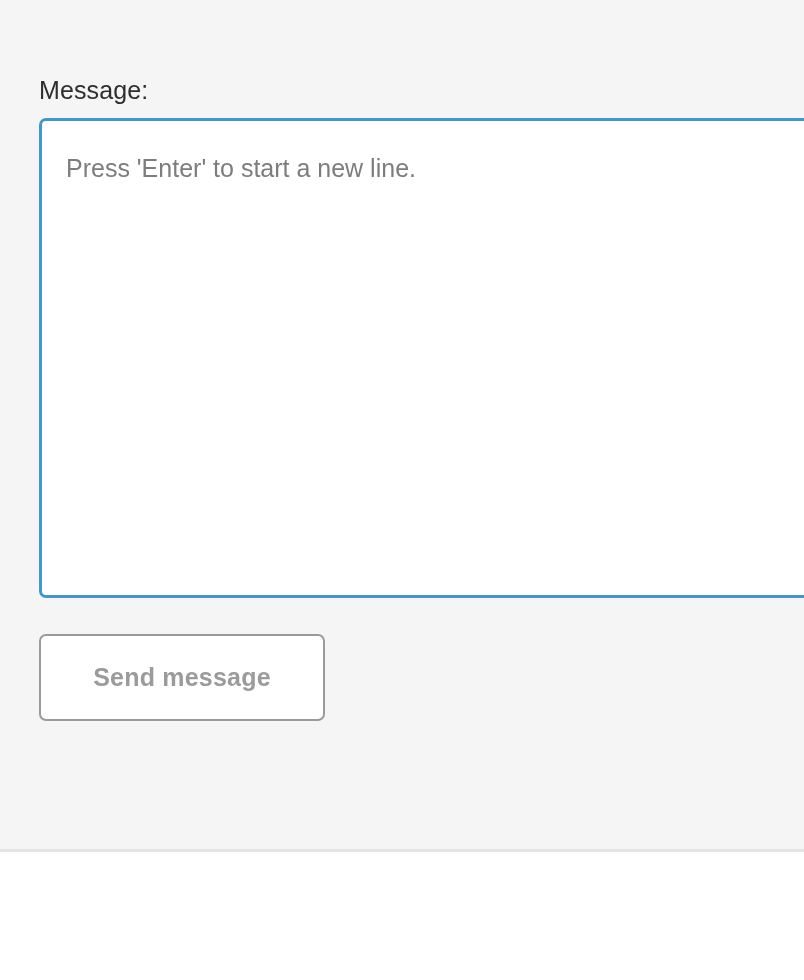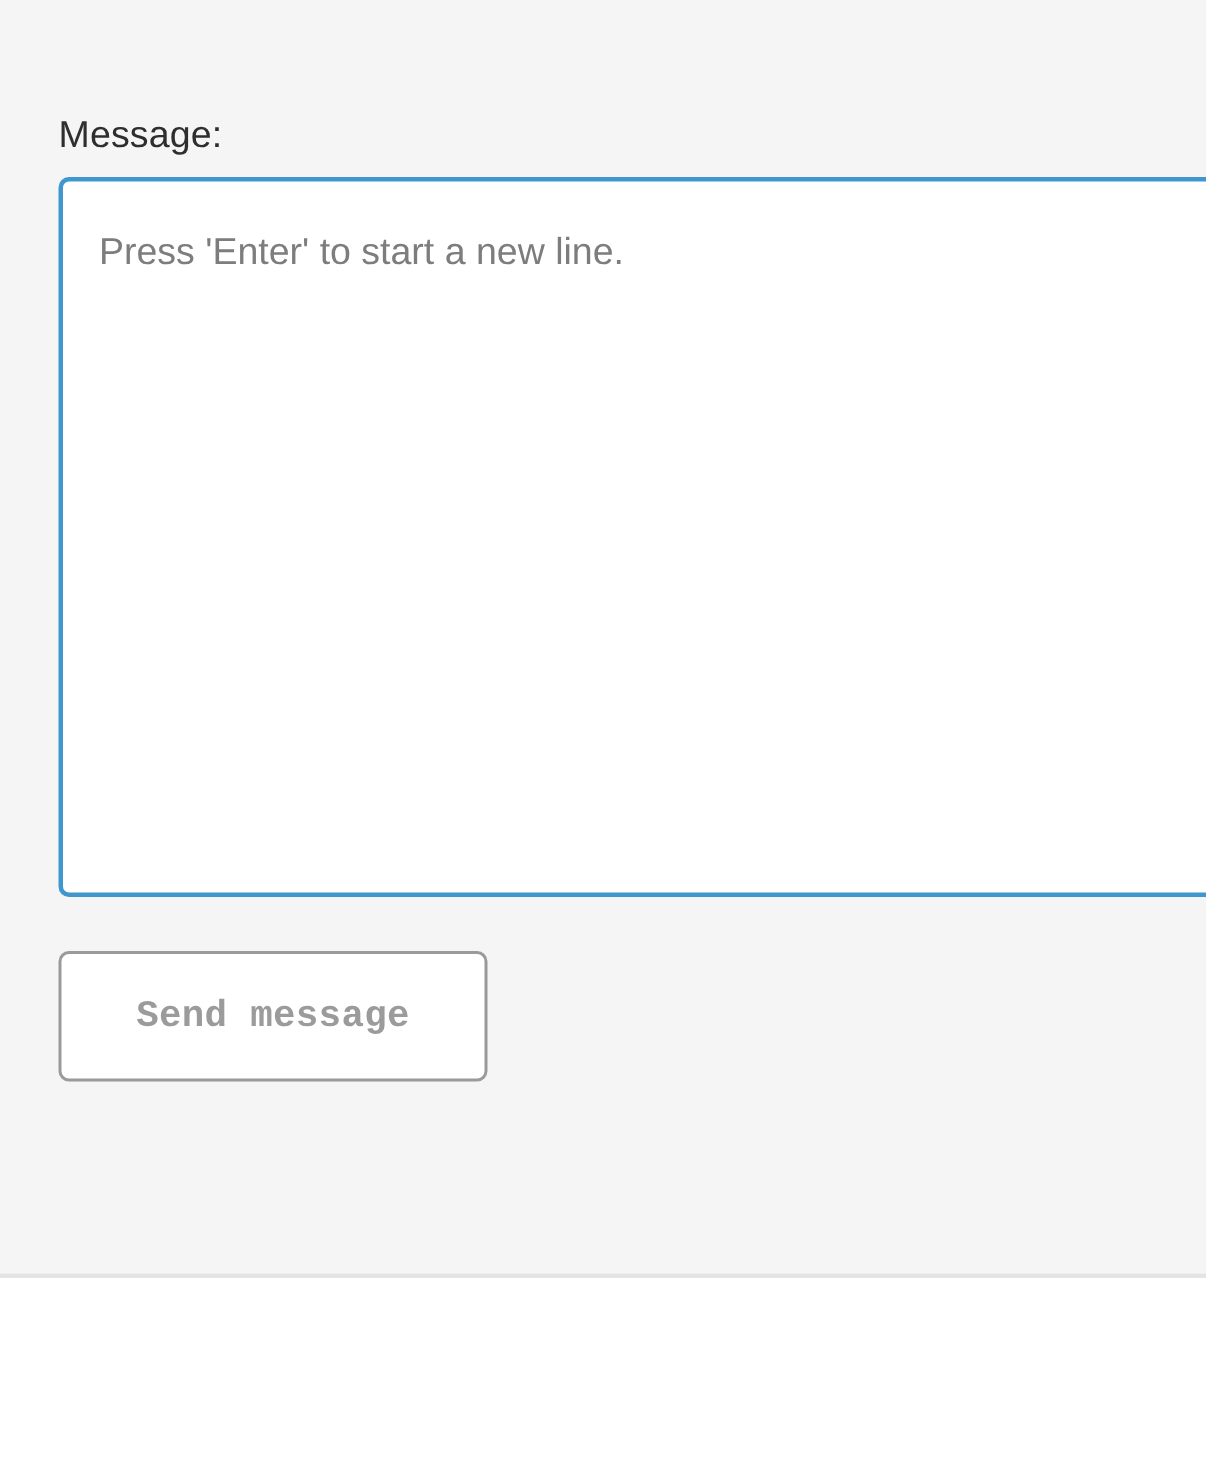--- a/index.html
+++ b/index.html
@@ -99,21 +99,21 @@
   .send-button {
     position: absolute;
     left: 39px;
     top: 634px;
     width: 286px;
     height: 87px;
     box-sizing: border-box;
     background: #ffffff;
     border: 2px solid #9a9a9a;
     border-radius: 7px;
-    font-family: Liberation Mono, monospace;
+    font-family: Liberation Sans, sans-serif;
     font-size: 25px;
     font-weight: bold;
     color: #9b9b9b;
     letter-spacing: 0.2px;
     cursor: pointer;
     padding: 0;
     text-align: center;
     line-height: 83px;
   }
 </style>

